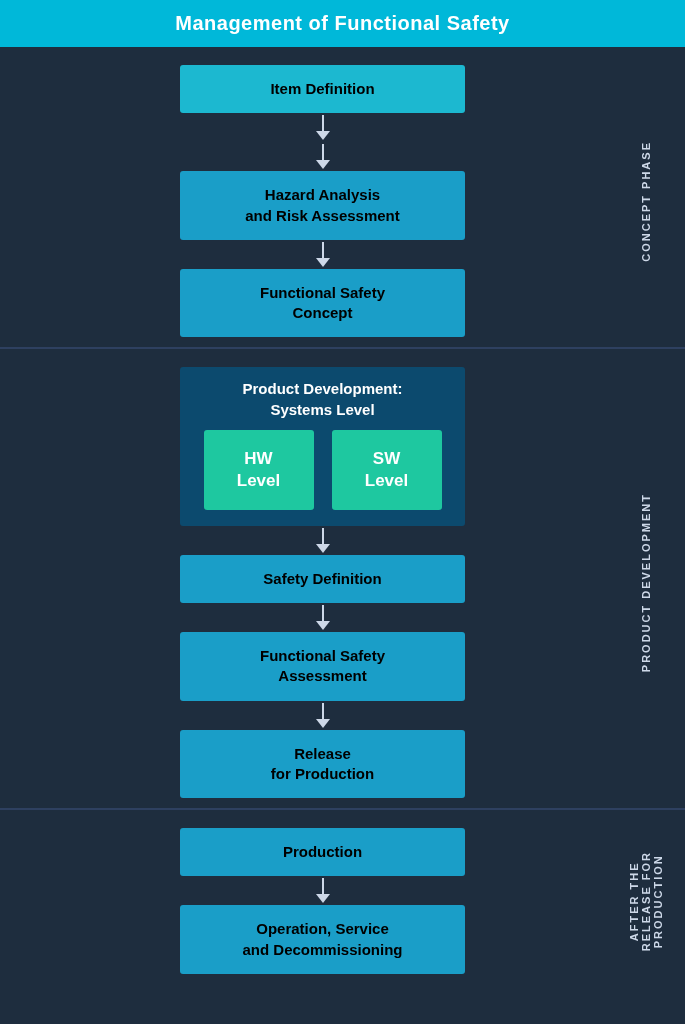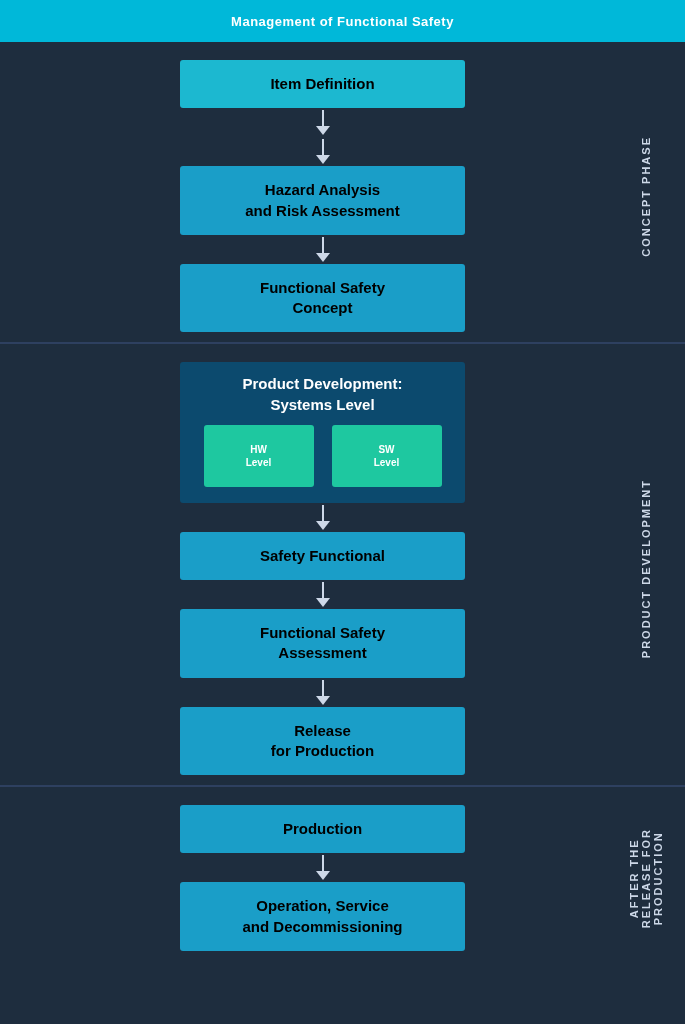--- a/index.html
+++ b/index.html
@@ -20,21 +20,21 @@
       display: flex;
       flex-direction: column;
     }
     .header-bar {
       background: #00b8d9;
       padding: 12px 20px;
       text-align: center;
     }
     .header-bar span {
       color: #fff;
-      font-size: 13px;
+      font-size: 20px;
       font-weight: bold;
       letter-spacing: 0.5px;
     }
     .main-content {
       display: flex;
       flex-direction: column;
       flex: 1;
       padding: 0;
     }
     
@@ -123,21 +123,21 @@
     .hw-sw-row {
       display: flex;
       flex-direction: row;
       gap: 18px;
       justify-content: center;
       padding: 10px 0 6px 0;
     }
     .hw-box, .sw-box {
       background: #1ec8a0;
       color: #fff;
-      font-size: 10px;
+      font-size: 17px;
       font-weight: bold;
       text-align: center;
       padding: 18px 22px;
       border-radius: 3px;
       width: 110px;
       line-height: 1.3;
     }
     
     .section.concept {
       border-bottom: 2px solid #2e4060;
@@ -202,21 +202,21 @@
             <div class="sw-box">
               <span>SW<br>Level</span>
             </div>
           </div>
         </div>
         <div class="arrow">
           <div class="arrow-line"></div>
           <div class="arrow-head"></div>
         </div>
         <div class="flow-box">
-          <span>Safety Functional</span>
+          <span>Safety Definition</span>
         </div>
         <div class="arrow">
           <div class="arrow-line"></div>
           <div class="arrow-head"></div>
         </div>
         <div class="flow-box">
           <span>Functional Safety<br>Assessment</span>
         </div>
         <div class="arrow">
           <div class="arrow-line"></div>

